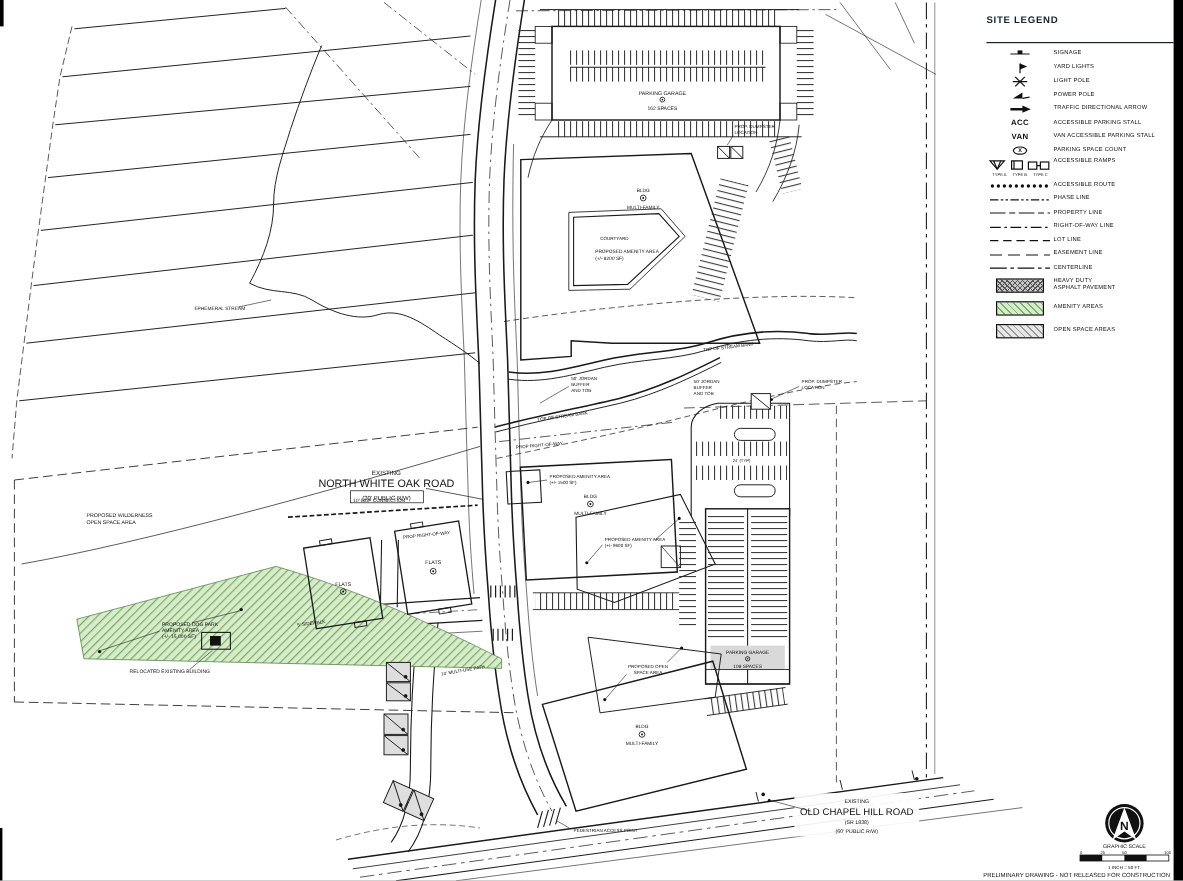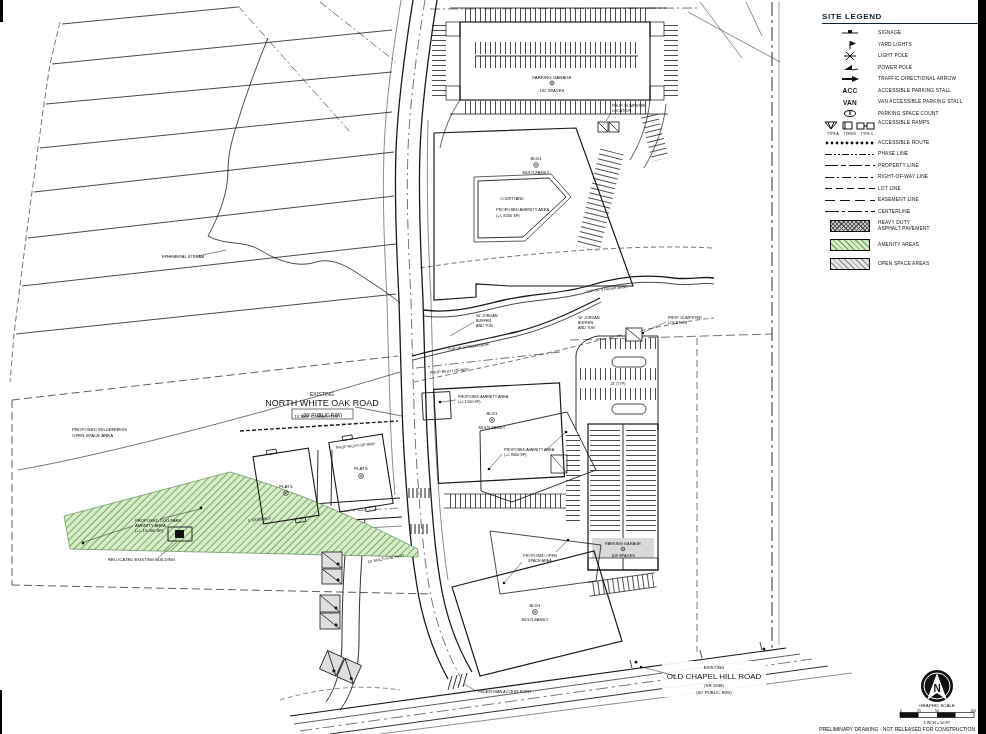--- a/index.html
+++ b/index.html
@@ -4,21 +4,21 @@
 <style>
   html,body{margin:0;padding:0;background:#888;}
   .sheet{position:relative;width:986px;height:734px;background:#ffffff;overflow:hidden;
          font-family:"Liberation Sans",sans-serif;}
   svg.plan{position:absolute;left:0;top:0;}
   svg text{fill:#111;font-family:"Liberation Sans",sans-serif;}
   .k{stroke:#1a1a1a;fill:none;}
   
   .legend{position:absolute;left:822px;top:12px;width:156px;color:#111;}
   .legend-title{font-size:8px;font-weight:bold;letter-spacing:.6px;color:#123;
-    border-bottom:1.3px solid #123;padding-bottom:2px;margin-bottom:4px;}
+    border-bottom:1.3px solid #123;padding-bottom:14px;margin-bottom:4px;}
   .lrow{display:flex;align-items:center;min-height:10px;margin:1.5px 0;}
   .lsym{width:56px;flex:none;display:flex;flex-direction:column;align-items:center;justify-content:center;}
   .lsym svg{display:block;}
   .symtxt{font-size:6.5px;font-weight:bold;letter-spacing:.3px;}
   .oval{border:.8px solid #111;border-radius:50%;padding:0 3px;font-size:4.6px;font-weight:bold;}
   .llab{font-size:4.8px;letter-spacing:.2px;line-height:1.25;}
   .types{display:flex;gap:5px;margin-top:1px;}
   .types span{font-size:3.4px;}
   .sw{width:40px;height:12px;border:1px solid #111;box-sizing:border-box;}
   .sw.asphalt{background:

